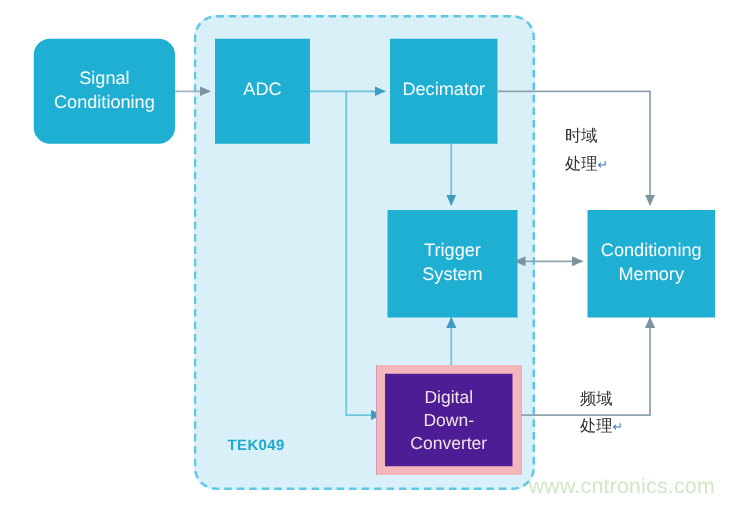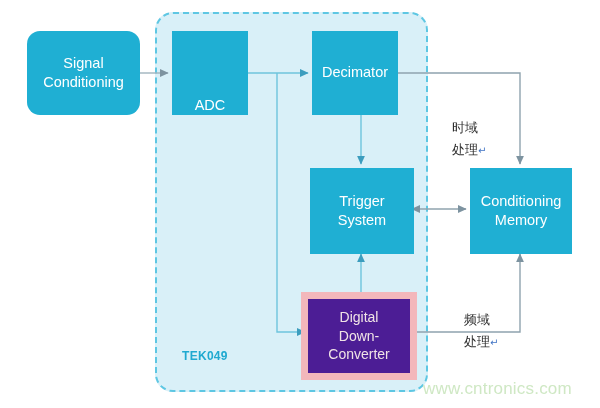--- a/index.html
+++ b/index.html
@@ -118,21 +118,21 @@
     <path d="M361,297 L361,254" stroke="#6ec4dd" stroke-width="1.4" fill="none" marker-end="url(#ah)"></path>
 
     <path d="M417,332 L520,332 L520,254" stroke="#8fa3ae" stroke-width="1.4" fill="none" marker-end="url(#ahg)"></path>
   </svg>
 
   <div class="node" style="left:27px; top:31px; width:113px; height:84px;border-radius:13px;">
     <span class="node-label">Signal
 Conditioning</span>
   </div>
 
-  <div class="node" style="left:172px; top:31px; width:76px; height:84px;align-items:flex-end;">
+  <div class="node" style="left:172px; top:31px; width:76px; height:84px;">
     <span class="node-label">ADC</span>
   </div>
 
   <div class="node" style="left:310px; top:168px; width:104px; height:86px;">
     <span class="node-label">Trigger
 System</span>
   </div>
 
   <div class="node" style="left:312px; top:31px; width:86px; height:84px;">
     <span class="node-label">Decimator</span>
@@ -142,21 +142,21 @@
     <span class="node-label">Conditioning
 Memory</span>
   </div>
 
   <div class="node ddc" style="left:301px; top:292px; width:116px; height:88px;">
     <span class="node-label">Digital
 Down-
 Converter</span>
   </div>
 
-  <div class="cn-label" style="left:452px; top:96px;">
+  <div class="cn-label" style="left:452px; top:78px;">
     <span>时域
 处理</span><span class="pilcrow">↵</span>
   </div>
 
   <div class="cn-label" style="left:464px; top:288px;">
     <span>频域
 处理</span><span class="pilcrow">↵</span>
   </div>
 
   <div class="tek-label">TEK049</div>

